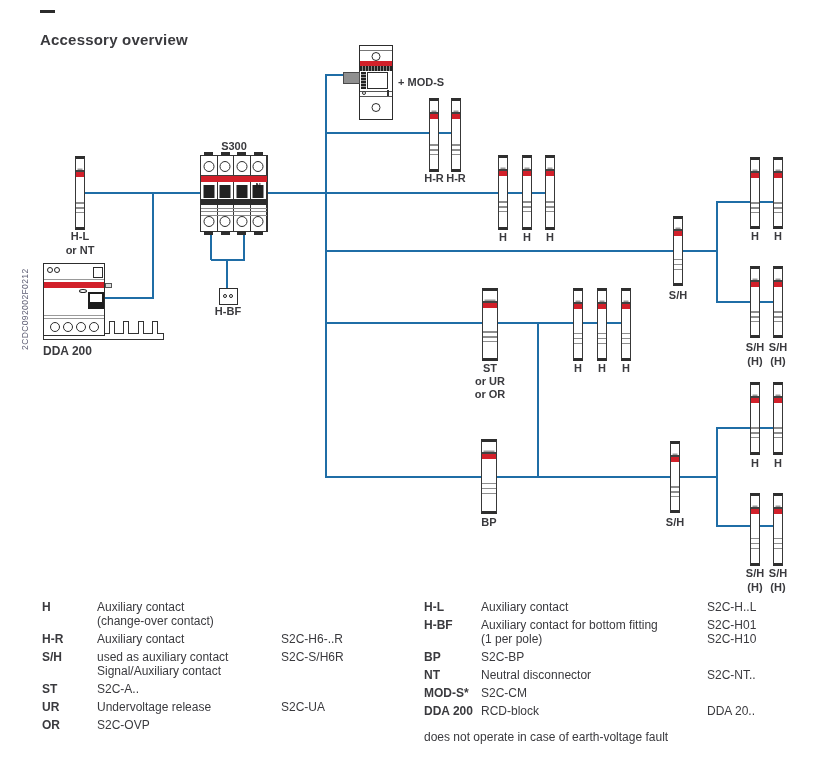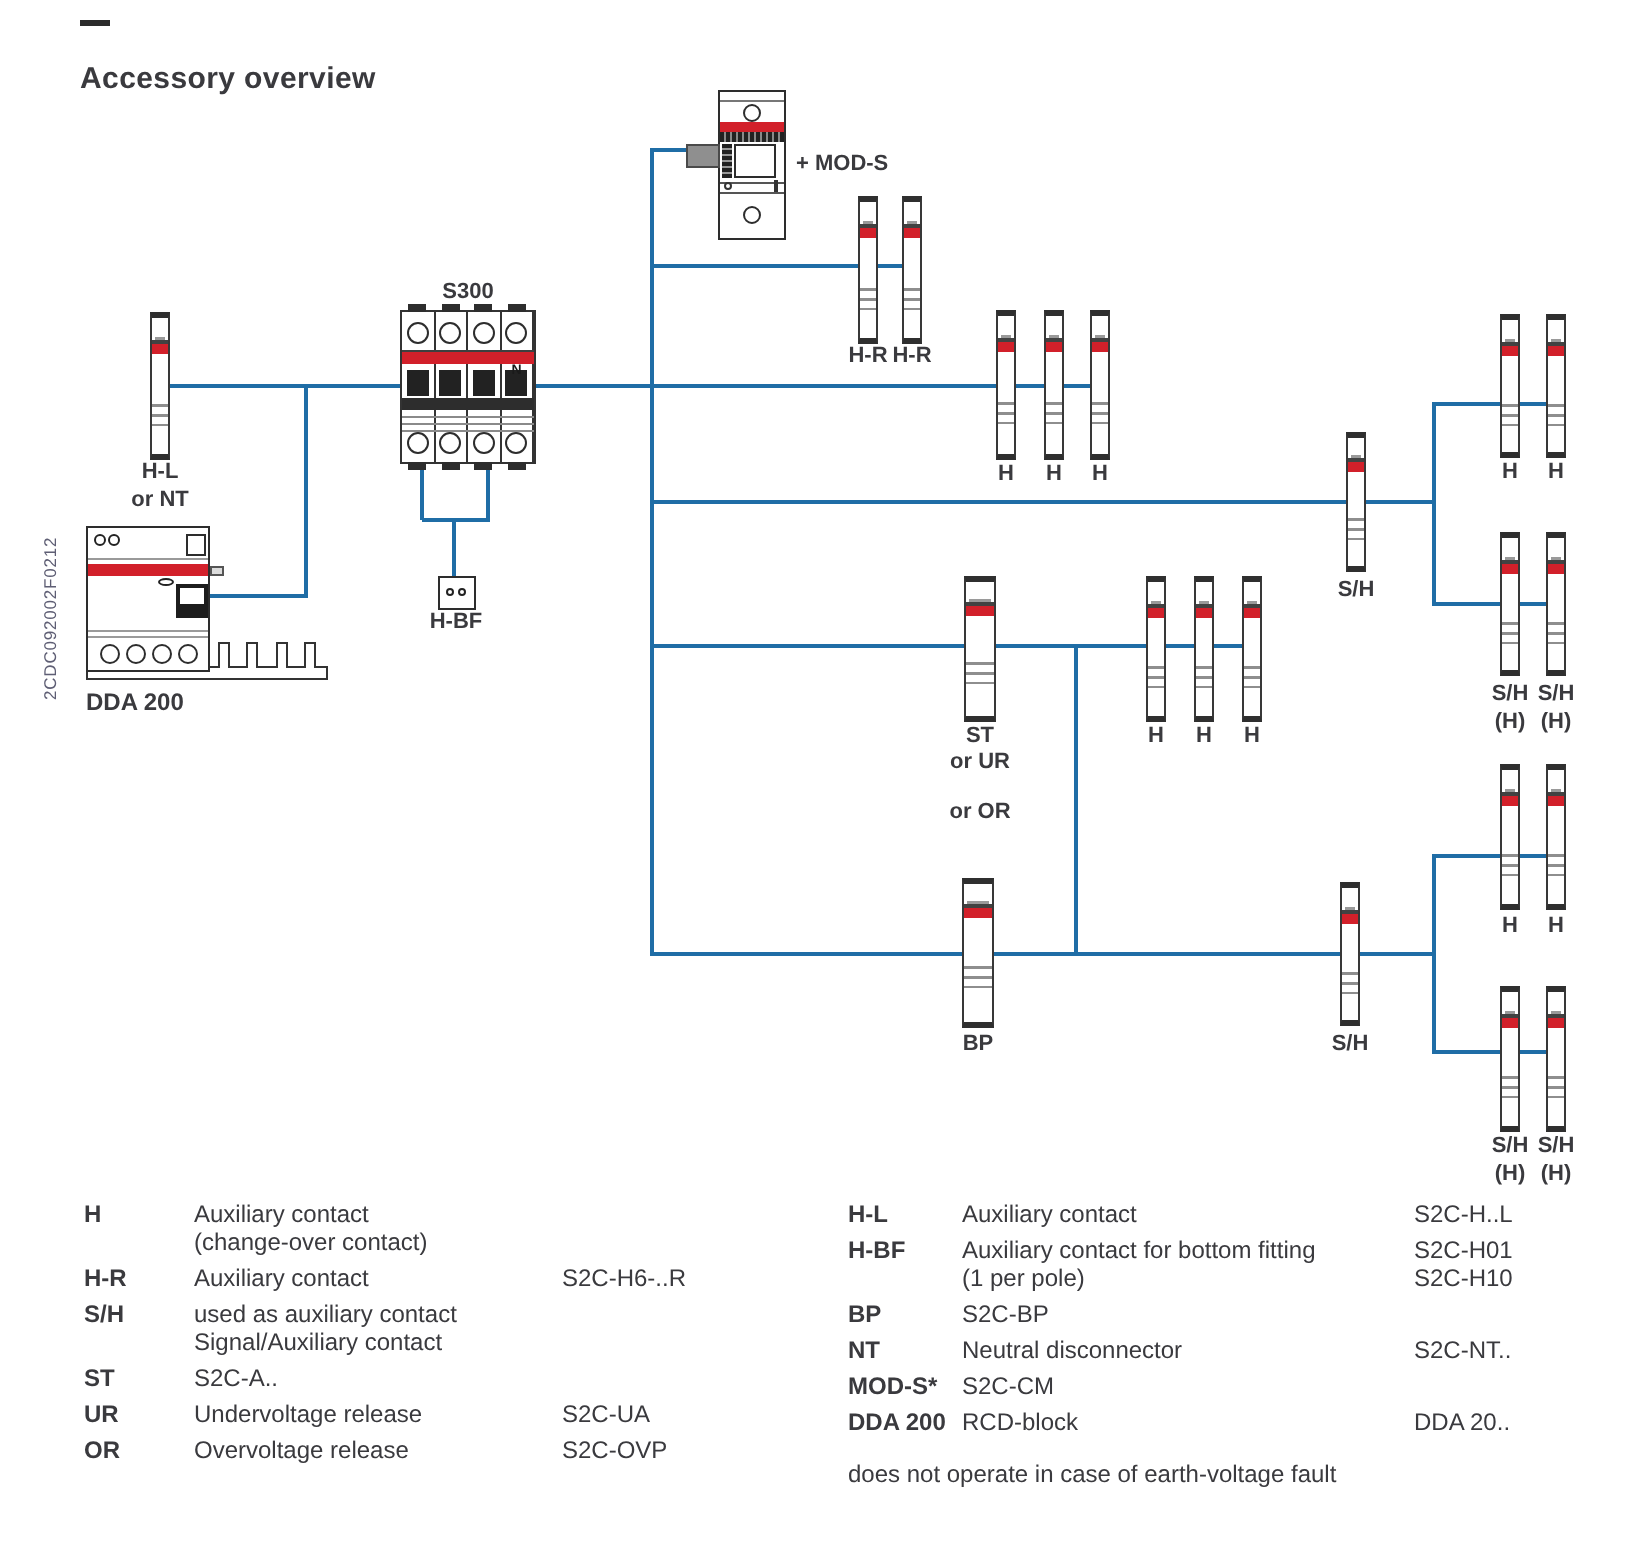--- a/index.html
+++ b/index.html
@@ -239,21 +239,21 @@
   <div class="lbl" style="left:550px;top:231px;">H</div>
   <div class="lbl" style="left:678px;top:289px;">S/H</div>
   <div class="lbl" style="left:755px;top:230px;">H</div>
   <div class="lbl" style="left:778px;top:230px;">H</div>
   <div class="lbl" style="left:755px;top:341px;">S/H</div>
   <div class="lbl" style="left:778px;top:341px;">S/H</div>
   <div class="lbl" style="left:755px;top:355px;">(H)</div>
   <div class="lbl" style="left:778px;top:355px;">(H)</div>
   <div class="lbl" style="left:490px;top:362px;">ST</div>
   <div class="lbl" style="left:490px;top:375px;">or UR</div>
-  <div class="lbl" style="left:490px;top:400px;">or OR</div>
+  <div class="lbl" style="left:490px;top:388px;">or OR</div>
   <div class="lbl" style="left:578px;top:362px;">H</div>
   <div class="lbl" style="left:602px;top:362px;">H</div>
   <div class="lbl" style="left:626px;top:362px;">H</div>
   <div class="lbl" style="left:489px;top:516px;">BP</div>
   <div class="lbl" style="left:675px;top:516px;">S/H</div>
   <div class="lbl" style="left:755px;top:457px;">H</div>
   <div class="lbl" style="left:778px;top:457px;">H</div>
   <div class="lbl" style="left:755px;top:567px;">S/H</div>
   <div class="lbl" style="left:778px;top:567px;">S/H</div>
   <div class="lbl" style="left:755px;top:581px;">(H)</div>
@@ -271,33 +271,33 @@
       <div class="lterm">H-R</div>
       <div class="ldesc">Auxiliary contact</div>
       <div class="lcode">S2C-H6-..R</div>
     </div>
     <div class="lrow">
       <div class="lterm">S/H</div>
       <div class="ldesc">
         <div>used as auxiliary contact</div>
           <div>Signal/Auxiliary contact</div>
       </div>
+      <div class="lcode">S2C-S/H6R</div>
     </div>
     <div class="lrow">
       <div class="lterm">ST</div>
       <div class="lcode">S2C-A..</div>
     </div>
     <div class="lrow">
       <div class="lterm">UR</div>
       <div class="ldesc">Undervoltage release</div>
       <div class="lcode">S2C-UA</div>
     </div>
     <div class="lrow">
       <div class="lterm">OR</div>
-      <div class="ldesc">Overvoltage release</div>
       <div class="lcode">S2C-OVP</div>
     </div>
   </div>
 
   <div class="lg lg-right">
     <div class="lrow">
       <div class="lterm">H-L</div>
       <div class="ldesc">Auxiliary contact</div>
       <div class="lcode">S2C-H..L</div>
     </div>

